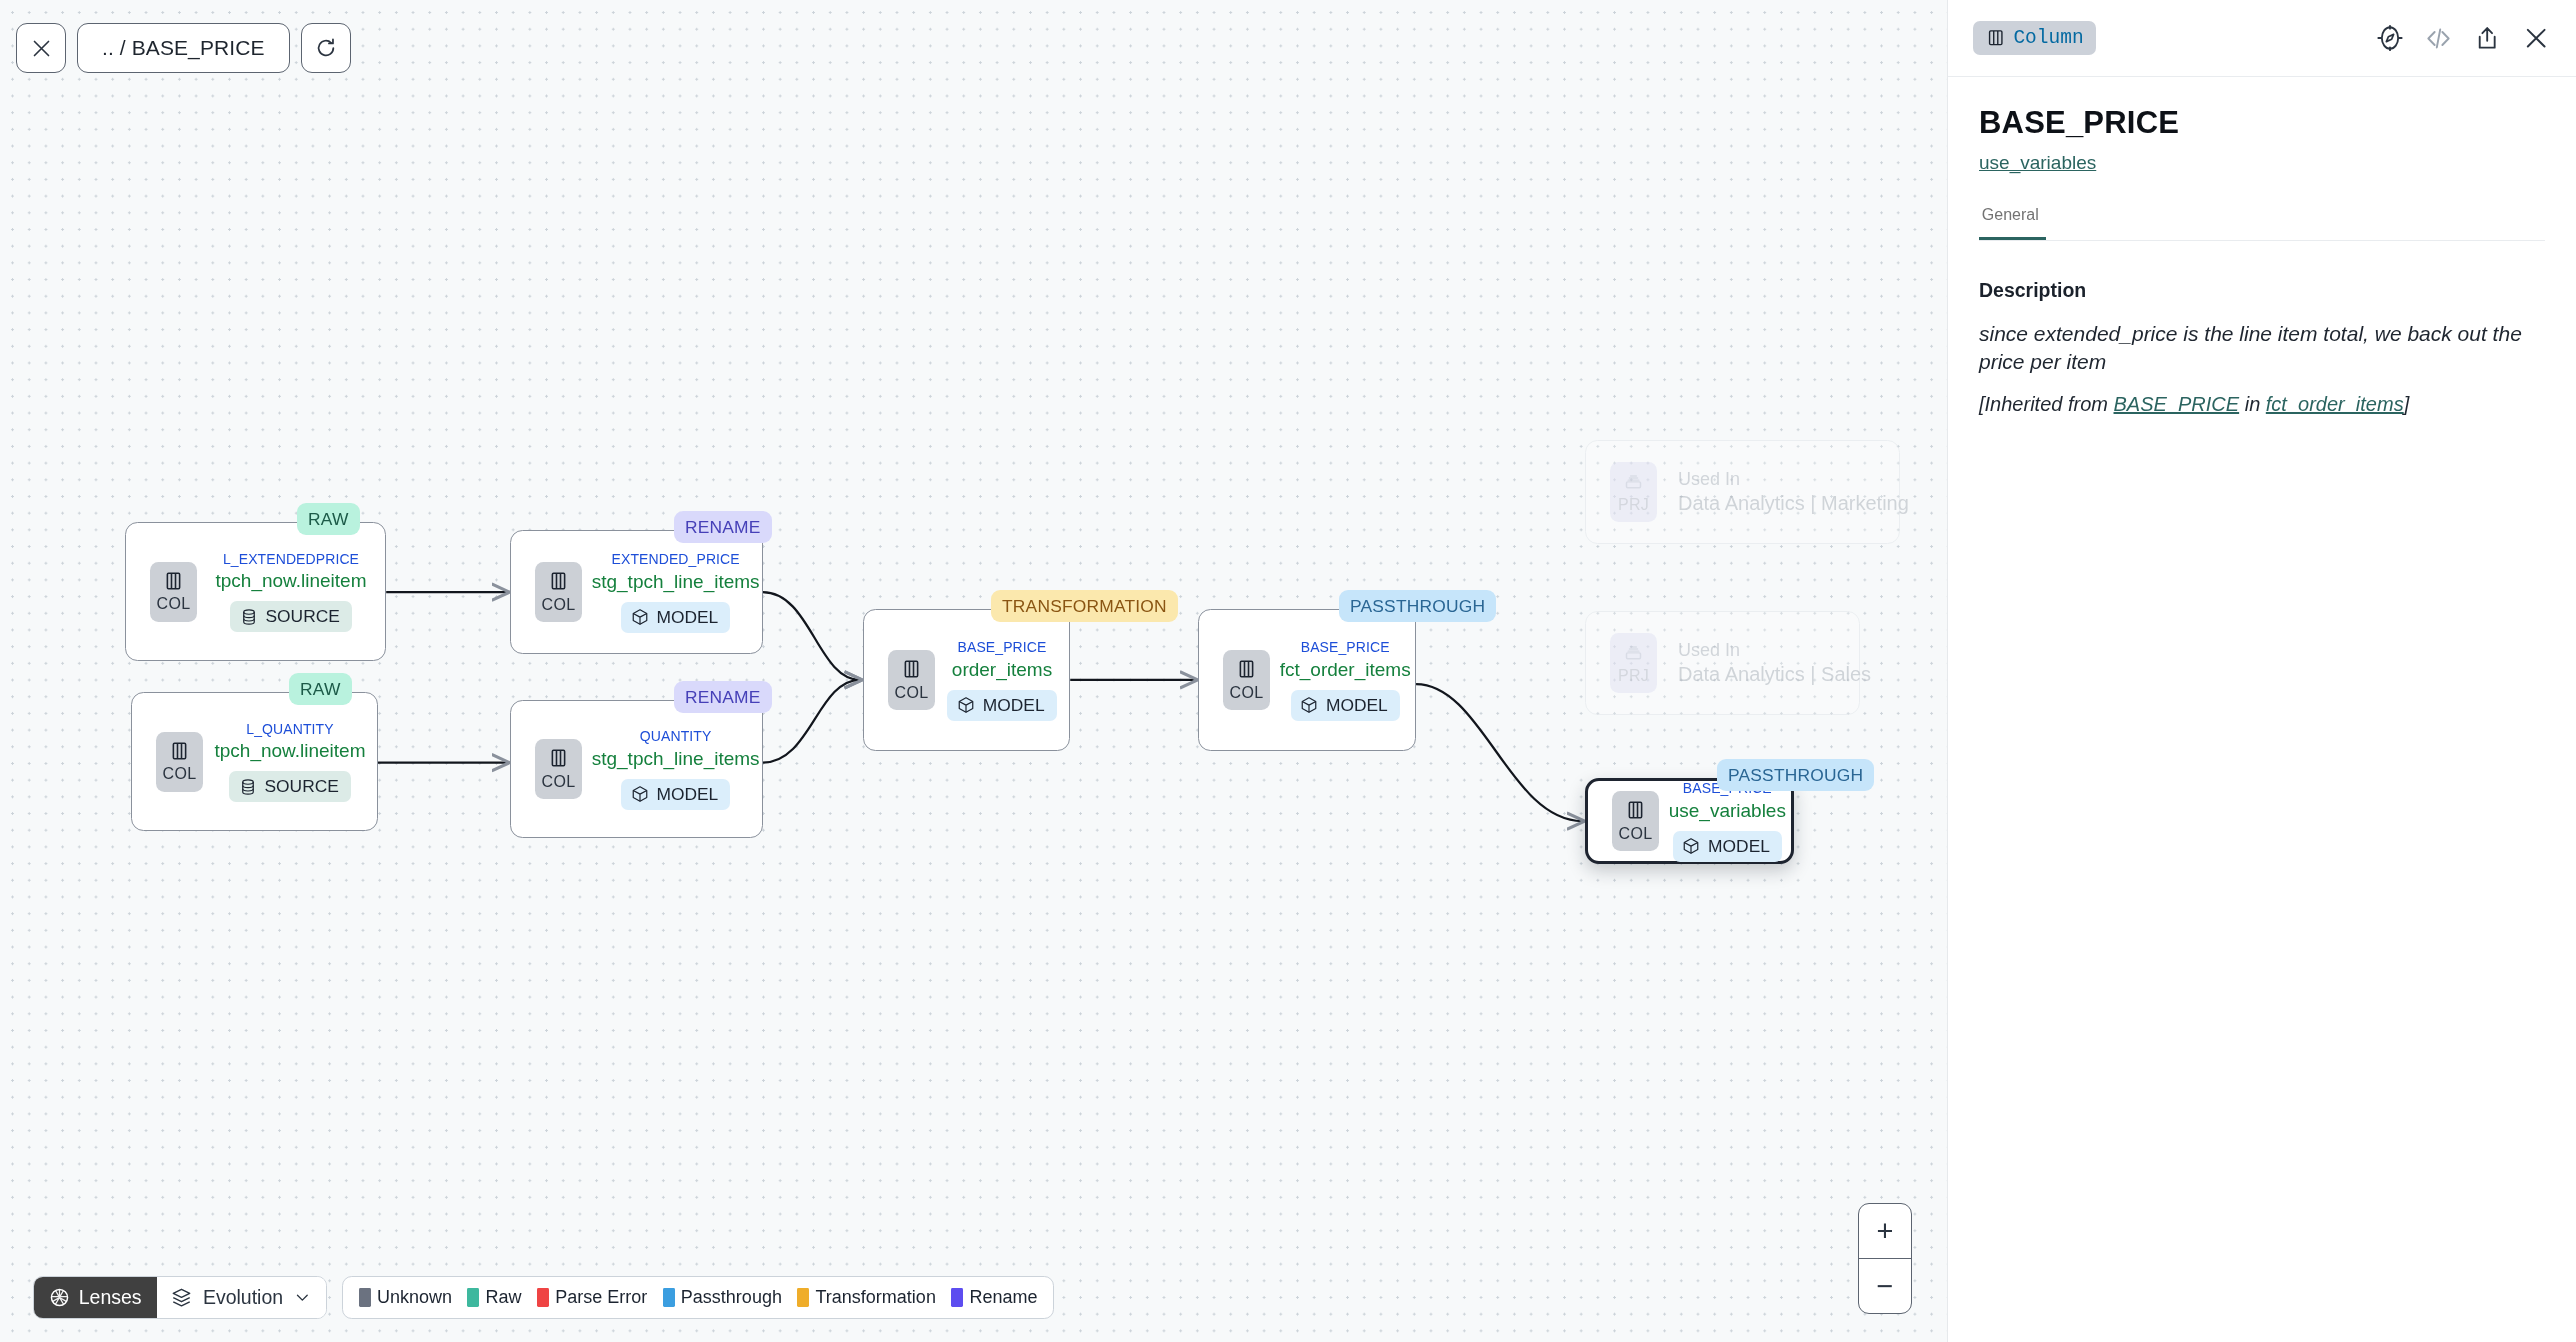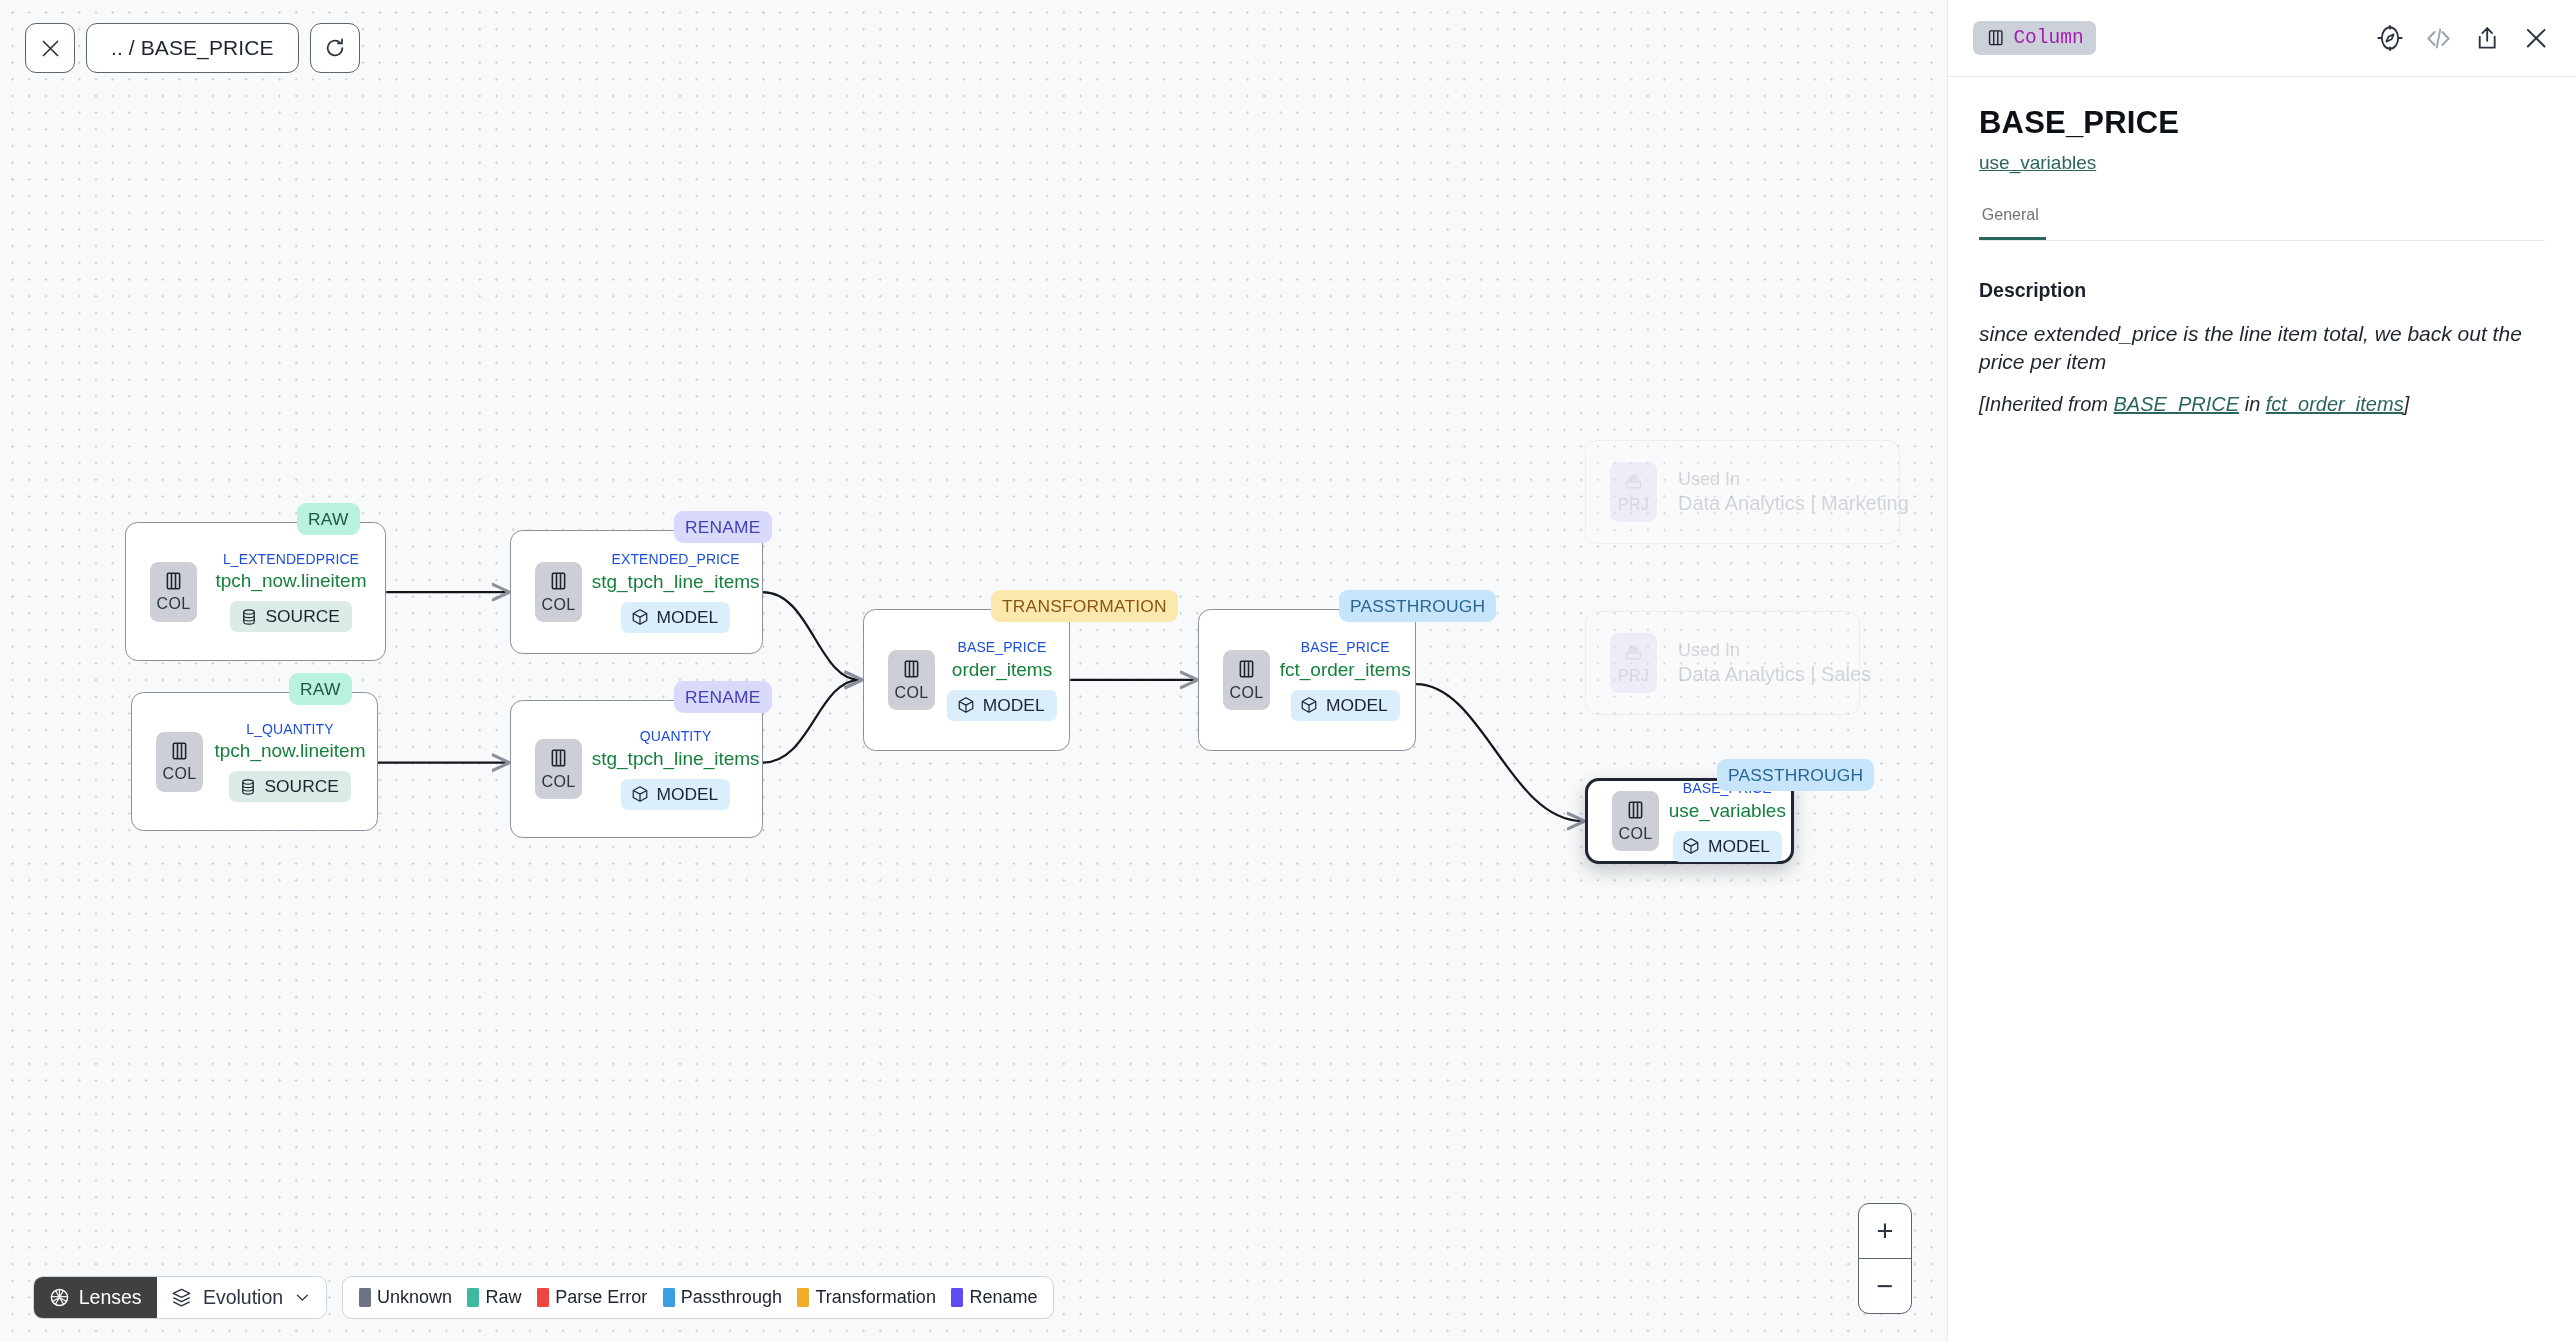--- a/index.html
+++ b/index.html
@@ -16,21 +16,21 @@
     position: absolute; left: 0; top: 0;
     width: 1947px; height: 1343px;
     background-color: #f7f9fa;
     background-image: radial-gradient(circle, #ccd3d9 1.1px, transparent 1.2px);
     background-size: 16.7px 16.7px;
     background-position: 4.2px 4.2px;
     overflow: hidden;
   }
 
   
-  .topbar { position: absolute; left: 25px; top: 23px; display: flex; align-items: center; gap: 11px; z-index: 30; }
+  .topbar { position: absolute; left: 16px; top: 23px; display: flex; align-items: center; gap: 11px; z-index: 30; }
   .tb-btn {
     height: 50px; background: #ffffff; border: 1.7px solid #5c6470;
     border-radius: 11px; display: flex; align-items: center; justify-content: center;
     color: #2b3440; cursor: pointer;
   }
   .tb-square { width: 50px; }
   .tb-path { padding: 0 24px; font-size: 21px; color: #1e252e; letter-spacing: 0.1px; white-space: nowrap; }
 
   
   .node {
@@ -124,21 +124,21 @@
     background: #ffffff; border-left: 1.4px solid #e6e9ec;
     display: flex; flex-direction: column;
   }
   .p-head {
     height: 77px; display: flex; align-items: center; justify-content: space-between;
     padding: 0 24px 0 25px; border-bottom: 1.4px solid #e9ecef; flex: none;
   }
   .p-chip {
     display: inline-flex; align-items: center; gap: 8.4px;
     background: #ccd1d9; border-radius: 7px; padding: 6.3px 12.5px;
-    font-size: 19.5px; color: #a21caf; font-family: "Liberation Mono", monospace;
+    font-size: 19.5px; color: #0369a1; font-family: "Liberation Mono", monospace;
   }
   .p-actions { display: flex; align-items: center; gap: 18px; }
   .p-actions .act { width: 31px; height: 31px; display: flex; align-items: center; justify-content: center; cursor: pointer; color: #2b3440; }
   .p-main { padding: 28px 31px 0 31px; }
   .p-title { font-size: 31px; font-weight: bold; color: #0d1117; letter-spacing: 0.2px; }
   .p-link { display: inline-block; margin-top: 11px; font-size: 19px; color: #2b6460; text-decoration: underline; cursor: pointer; }
   .p-tabs { margin-top: 32px; border-bottom: 1.4px solid #e9ecef; display: flex; }
   .p-tab { font-size: 16px; color: #737373; padding: 0 7px 12.5px 2.8px; border-bottom: 3.5px solid #2b6460; cursor: pointer; }
   .p-sect { margin-top: 38px; }
   .p-label { font-size: 19.5px; font-weight: bold; color: #1a212b; }

